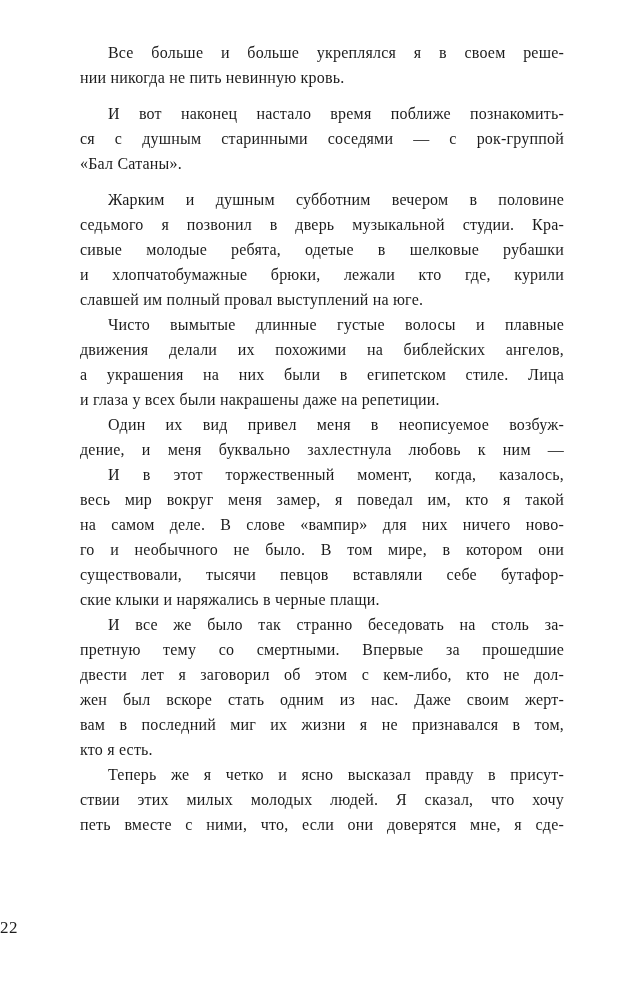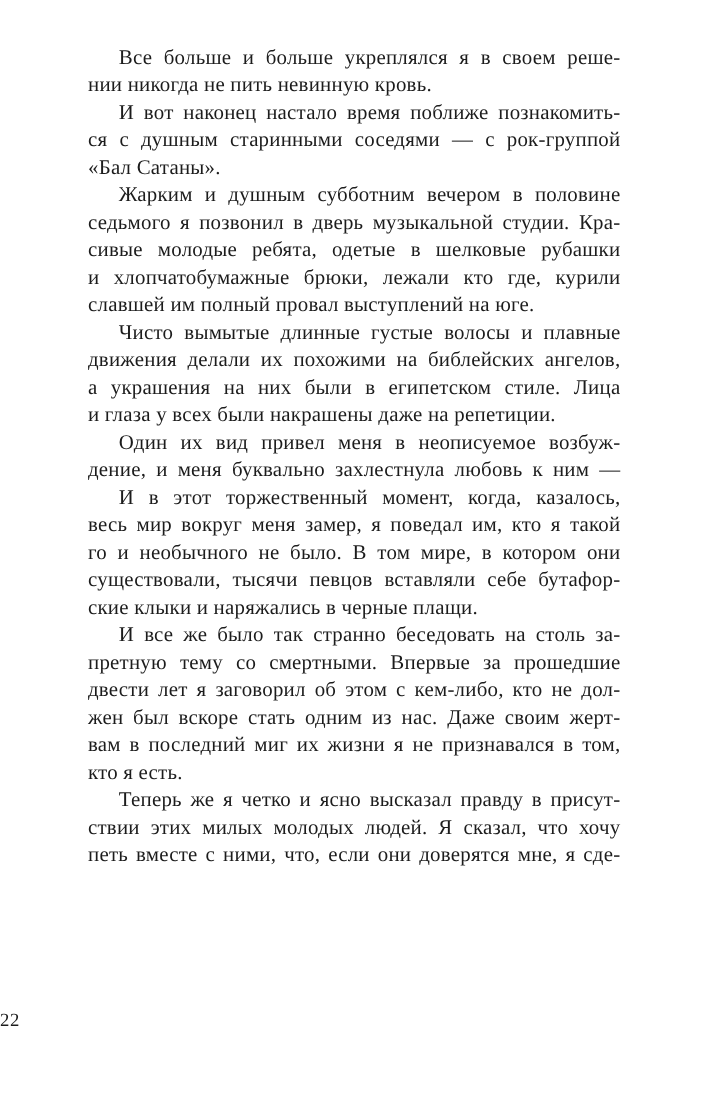--- a/index.html
+++ b/index.html
@@ -19,25 +19,25 @@
   }
   .text-block {
     position: absolute;
     top: 40px;
     left: 80px;
     width: 484px;
   }
   p.para {
     margin: 0;
     padding: 0;
-    font-size: 19px;
+    font-size: 16px;
     line-height: 25px;
   }
   p.para.gap {
-    margin-top: 0;
+    margin-top: 11px;
   }
   .line {
     display: block;
     text-align: justify;
     text-align-last: justify;
     white-space: normal;
     letter-spacing: 0.2px;
   }
   .line.last {
     text-align-last: left;
@@ -83,20 +83,21 @@
         <span class="line">а украшения на них были в египетском стиле. Лица</span>
         <span class="line last">и глаза у всех были накрашены даже на репетиции.</span>
       </p>
       <p class="para">
         <span class="line first">Один их вид привел меня в неописуемое возбуж-</span>
         <span class="line">дение, и меня буквально захлестнула любовь к ним —</span>
       </p>
       <p class="para">
         <span class="line first">И в этот торжественный момент, когда, казалось,</span>
         <span class="line">весь мир вокруг меня замер, я поведал им, кто я такой</span>
+        <span class="line">на самом деле. В слове «вампир» для них ничего ново-</span>
         <span class="line">го и необычного не было. В том мире, в котором они</span>
         <span class="line">существовали, тысячи певцов вставляли себе бутафор-</span>
         <span class="line last">ские клыки и наряжались в черные плащи.</span>
       </p>
       <p class="para">
         <span class="line first">И все же было так странно беседовать на столь за-</span>
         <span class="line">претную тему со смертными. Впервые за прошедшие</span>
         <span class="line">двести лет я заговорил об этом с кем-либо, кто не дол-</span>
         <span class="line">жен был вскоре стать одним из нас. Даже своим жерт-</span>
         <span class="line">вам в последний миг их жизни я не признавался в том,</span>

